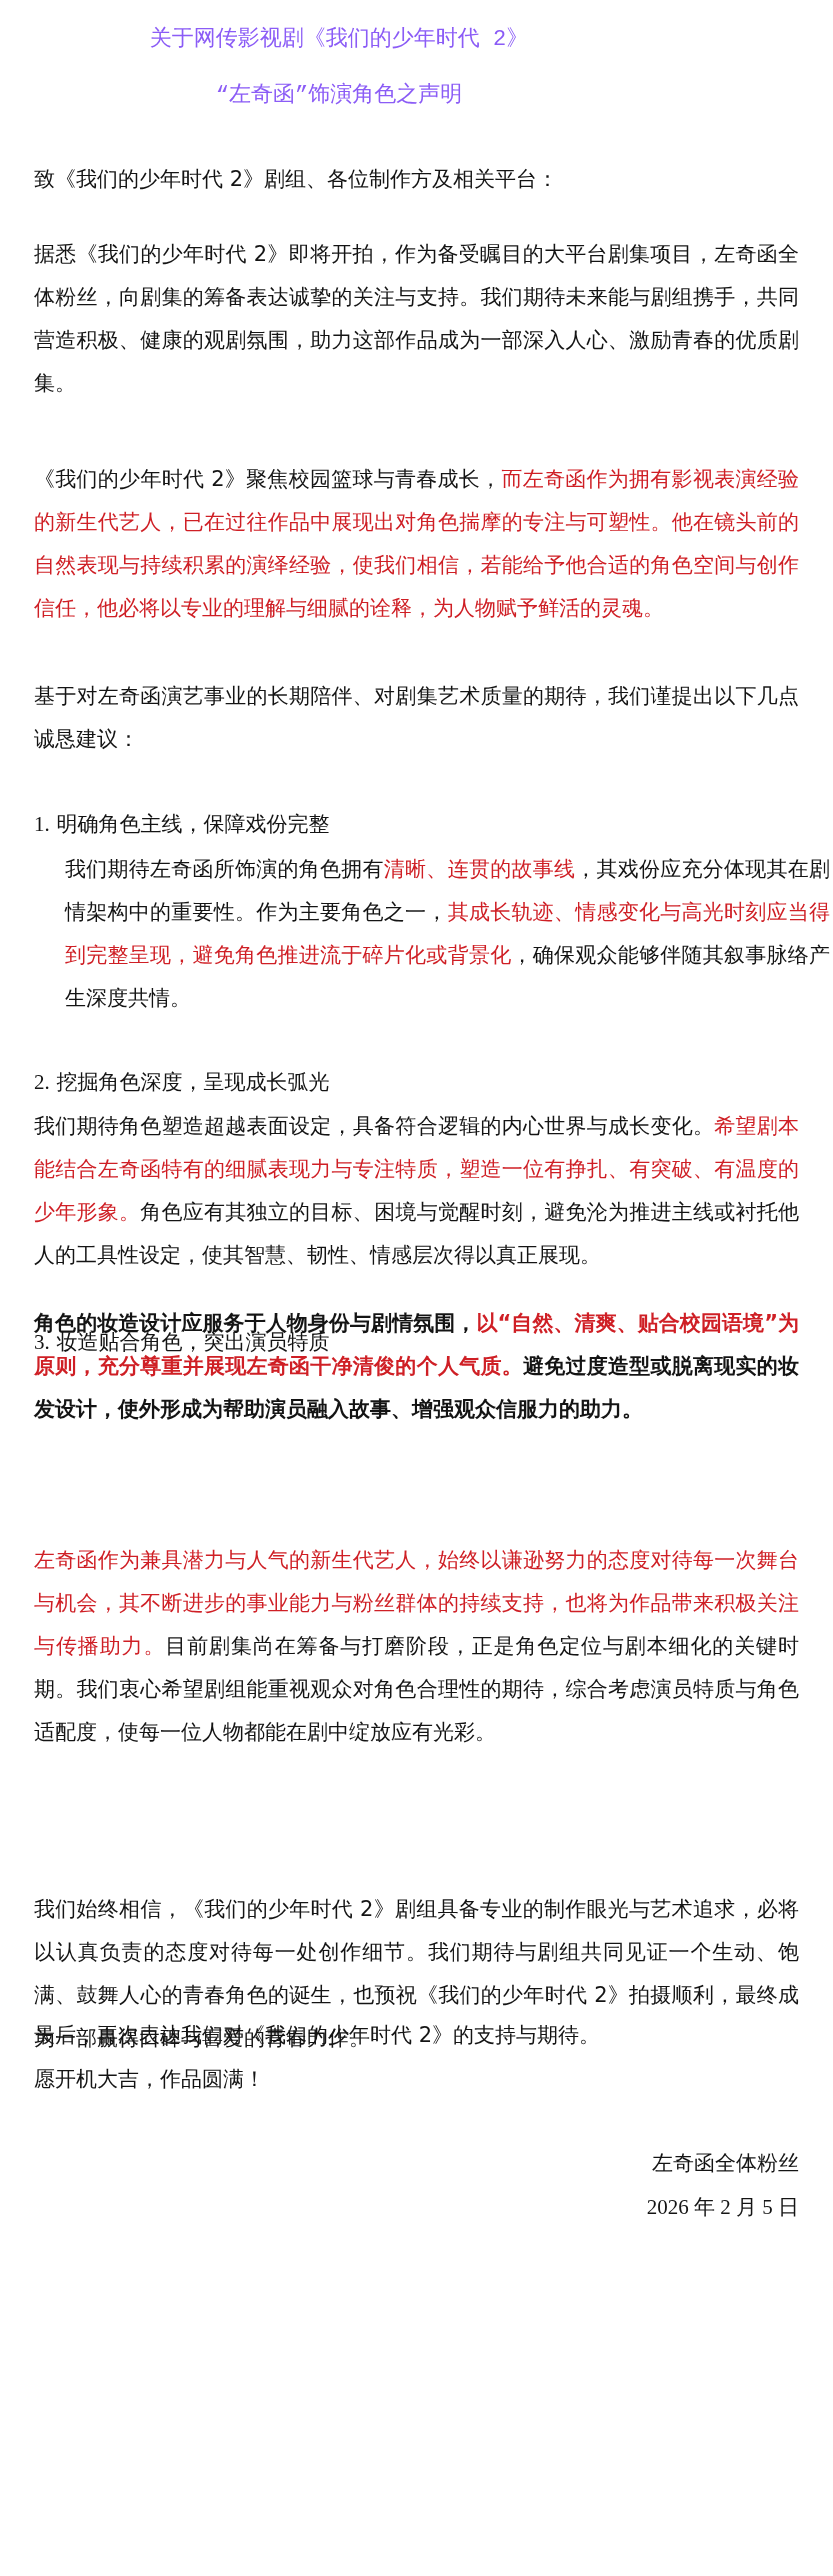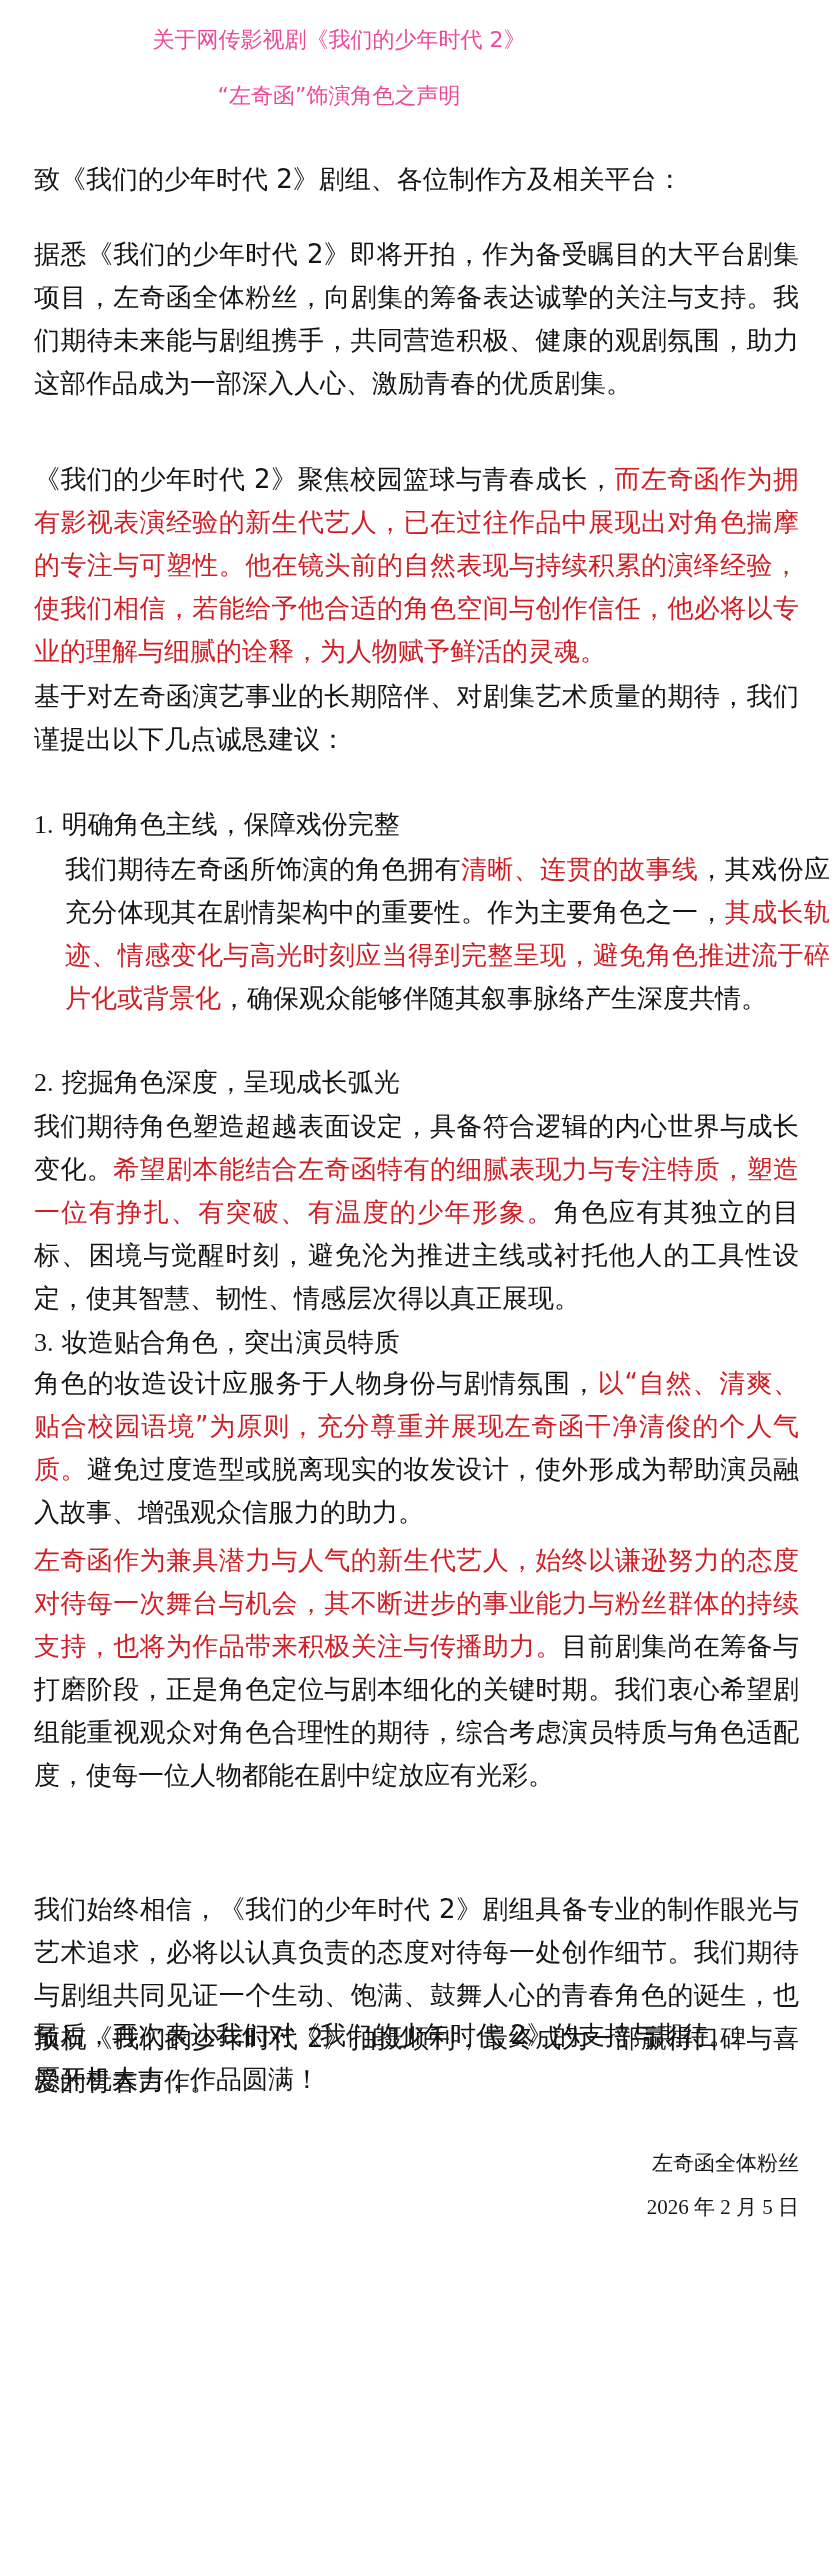--- a/index.html
+++ b/index.html
@@ -4,25 +4,25 @@
 <style>
   html, body { margin:0; padding:0; background:#ffffff; }
   body {
     width:833px; height:2576px; overflow:hidden; position:relative;
     font-family: "DejaVu Sans", "Liberation Sans", sans-serif;
     color:#141414;
   }
   .page { position:absolute; left:0; top:0; width:833px; height:2576px; }
   .title {
     position:absolute; left:0; width:678px; text-align:center;
-    font-size:22px; line-height:27px; color:#ec4899; letter-spacing:0px;
+    font-size:22px; line-height:27px; color:#8b5cf6; letter-spacing:0px;font-family:Liberation Mono, monospace;
   }
   .t1 { top:26px; }
   .t2 { top:82px; }
-  .block { position:absolute; left:34px; width:765px; font-size:26px; line-height:43px; }
+  .block { position:absolute; left:34px; width:765px; font-size:21px; line-height:43px; }
   .para { text-align:justify; text-align-last:left; }
   .red { color:#cf1f25; }
   .sig { position:absolute; right:34px; text-align:right; font-size:21px; line-height:43px; }
   .num { font-family:"Liberation Serif", "DejaVu Serif", serif; }
   .heading { white-space:nowrap; }
 </style>
 </head>
 <body>
 
 <div class="page">
@@ -50,21 +50,21 @@
   <div class="block heading" style="top:1061px;">
     <span class="num">2.</span>&nbsp;<span>挖掘角色深度，呈现成长弧光</span>
   </div>
   <div class="block para" style="top:1105px;">
     <span>我们期待角色塑造超越表面设定，具备符合逻辑的内心世界与成长变化。</span><span class="red">希望剧本能结合左奇函特有的细腻表现力与专注特质，塑造一位有挣扎、有突破、有温度的少年形象。</span><span>角色应有其独立的目标、困境与觉醒时刻，避免沦为推进主线或衬托他人的工具性设定，使其智慧、韧性、情感层次得以真正展现。</span>
   </div>
 
   <div class="block heading" style="top:1321px;">
     <span class="num">3.</span>&nbsp;<span>妆造贴合角色，突出演员特质</span>
   </div>
-  <div class="block para" style="top:1362px;">
+  <div class="block para" style="top:1302px;font-weight:bold;">
     <span>角色的妆造设计应服务于人物身份与剧情氛围，</span><span class="red">以“自然、清爽、贴合校园语境”为原则，充分尊重并展现左奇函干净清俊的个人气质。</span><span>避免过度造型或脱离现实的妆发设计，使外形成为帮助演员融入故事、增强观众信服力的助力。</span>
   </div>
 
   <div class="block para" style="top:1539px;">
     <span class="red">左奇函作为兼具潜力与人气的新生代艺人，始终以谦逊努力的态度对待每一次舞台与机会，其不断进步的事业能力与粉丝群体的持续支持，也将为作品带来积极关注与传播助力。</span><span>目前剧集尚在筹备与打磨阶段，正是角色定位与剧本细化的关键时期。我们衷心希望剧组能重视观众对角色合理性的期待，综合考虑演员特质与角色适配度，使每一位人物都能在剧中绽放应有光彩。</span>
   </div>
 
   <div class="block para" style="top:1888px;">我们始终相信，《我们的少年时代 2》剧组具备专业的制作眼光与艺术追求，必将以认真负责的态度对待每一处创作细节。我们期待与剧组共同见证一个生动、饱满、鼓舞人心的青春角色的诞生，也预祝《我们的少年时代 2》拍摄顺利，最终成为一部赢得口碑与喜爱的青春力作。</div>
 
   <div class="block" style="top:2014px;">最后，再次表达我们对《我们的少年时代 2》的支持与期待。</div>

